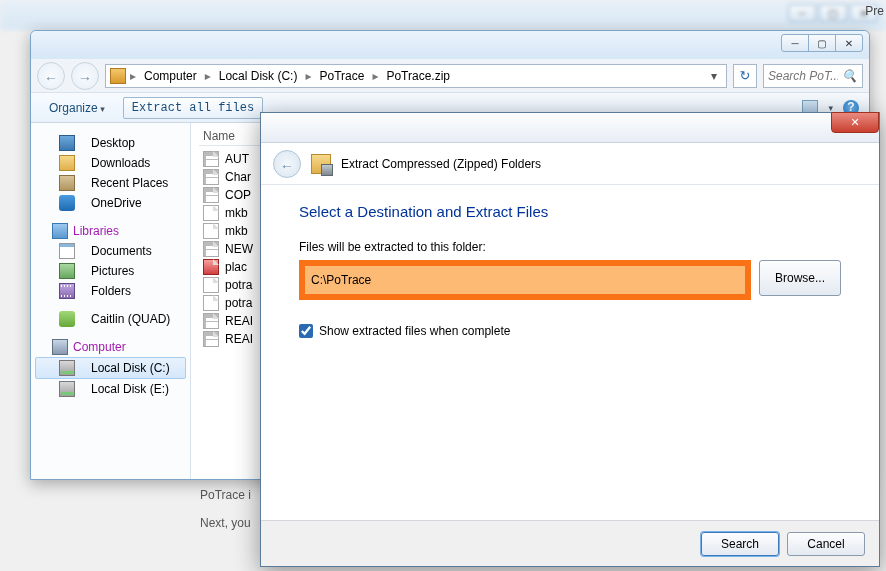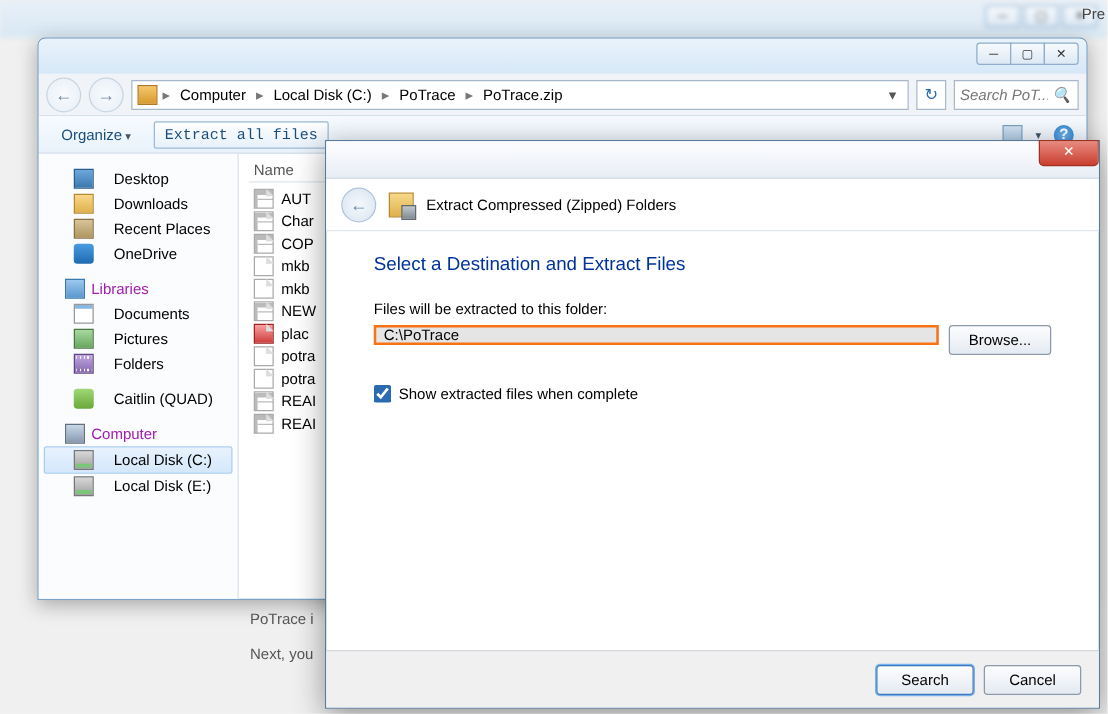--- a/index.html
+++ b/index.html
@@ -84,22 +84,22 @@
 .wiz-titlebar { height: 30px; background: linear-gradient(#fdfdfe,#e8eef6); border-bottom: 1px solid #cad4e0; position: relative; }
 .wiz-close { position: absolute; right: 0; top: -1px; width: 48px; height: 21px; background: linear-gradient(#e98a80,#c94030); border: 1px solid #a03020; border-radius: 0 0 4px 4px; color: #fff; text-align: center; line-height: 18px; font-size: 11px; cursor: pointer; }
 .wiz-header { height: 42px; background: #fff; display: flex; align-items: center; padding: 0 12px; gap: 10px; border-bottom: 1px solid #e0e6ec; }
 .wiz-back { width: 28px; height: 28px; border-radius: 50%; background: radial-gradient(#f4f8fc,#d8e4f0); border: 1px solid #b0c4d8; display: flex; align-items: center; justify-content: center; color: #6a8aaa; font-size: 14px; }
 .wiz-icon { width: 20px; height: 20px; background: linear-gradient(#f7d88a,#e0b04c); border: 1px solid #b88a2e; position: relative; }
 .wiz-icon::after { content: ""; position: absolute; right: -3px; bottom: -3px; width: 10px; height: 10px; background: linear-gradient(#c0c8d0,#808890); border: 1px solid #606870; }
 .wiz-content { padding: 18px 38px; }
 .wiz-h1 { color: #003399; font-size: 15px; font-weight: normal; margin-bottom: 20px; }
 .wiz-label { margin-bottom: 6px; }
 .wiz-row { display: flex; gap: 8px; margin-bottom: 24px; }
-.wiz-row input[type=text] { flex: 1; height: 16px; border: 2px solid #f97316; padding: 0 6px; background: #e5e5e5; }
-.wiz-browse { width: 82px; height: 24px; border: 1px solid #8a9aac; background: linear-gradient(#fdfdfe,#e4eaf2); border-radius: 3px; cursor: pointer; }
+.wiz-row input[type=text] { flex: 1; height: 40px; border: 6px solid #f97316; padding: 0 6px; background: #fdba74; }
+.wiz-browse { width: 82px; height: 36px; border: 1px solid #8a9aac; background: linear-gradient(#fdfdfe,#e4eaf2); border-radius: 3px; cursor: pointer; }
 .wiz-check { display: flex; align-items: center; gap: 6px; }
 .wiz-check input { width: 14px; height: 14px; accent-color: #2a6ab0; }
 .wiz-footer { position: absolute; left: 0; right: 0; bottom: 0; height: 46px; background: #f0f0f0; border-top: 1px solid #d4d8dc; display: flex; align-items: center; justify-content: flex-end; padding: 0 14px; gap: 8px; }
 .wiz-btn { width: 78px; height: 24px; border: 1px solid #8a9aac; background: linear-gradient(#fdfdfe,#e4eaf2); border-radius: 3px; cursor: pointer; }
 .wiz-btn.primary { border-color: #3a7ac0; box-shadow: 0 0 0 1px #7ab0e8; }
 
 .bg-text { position: absolute; left: 200px; top: 488px; color: #555; font-size: 14px; filter: blur(0.3px);}
 </style>
 </head>
 <body>

